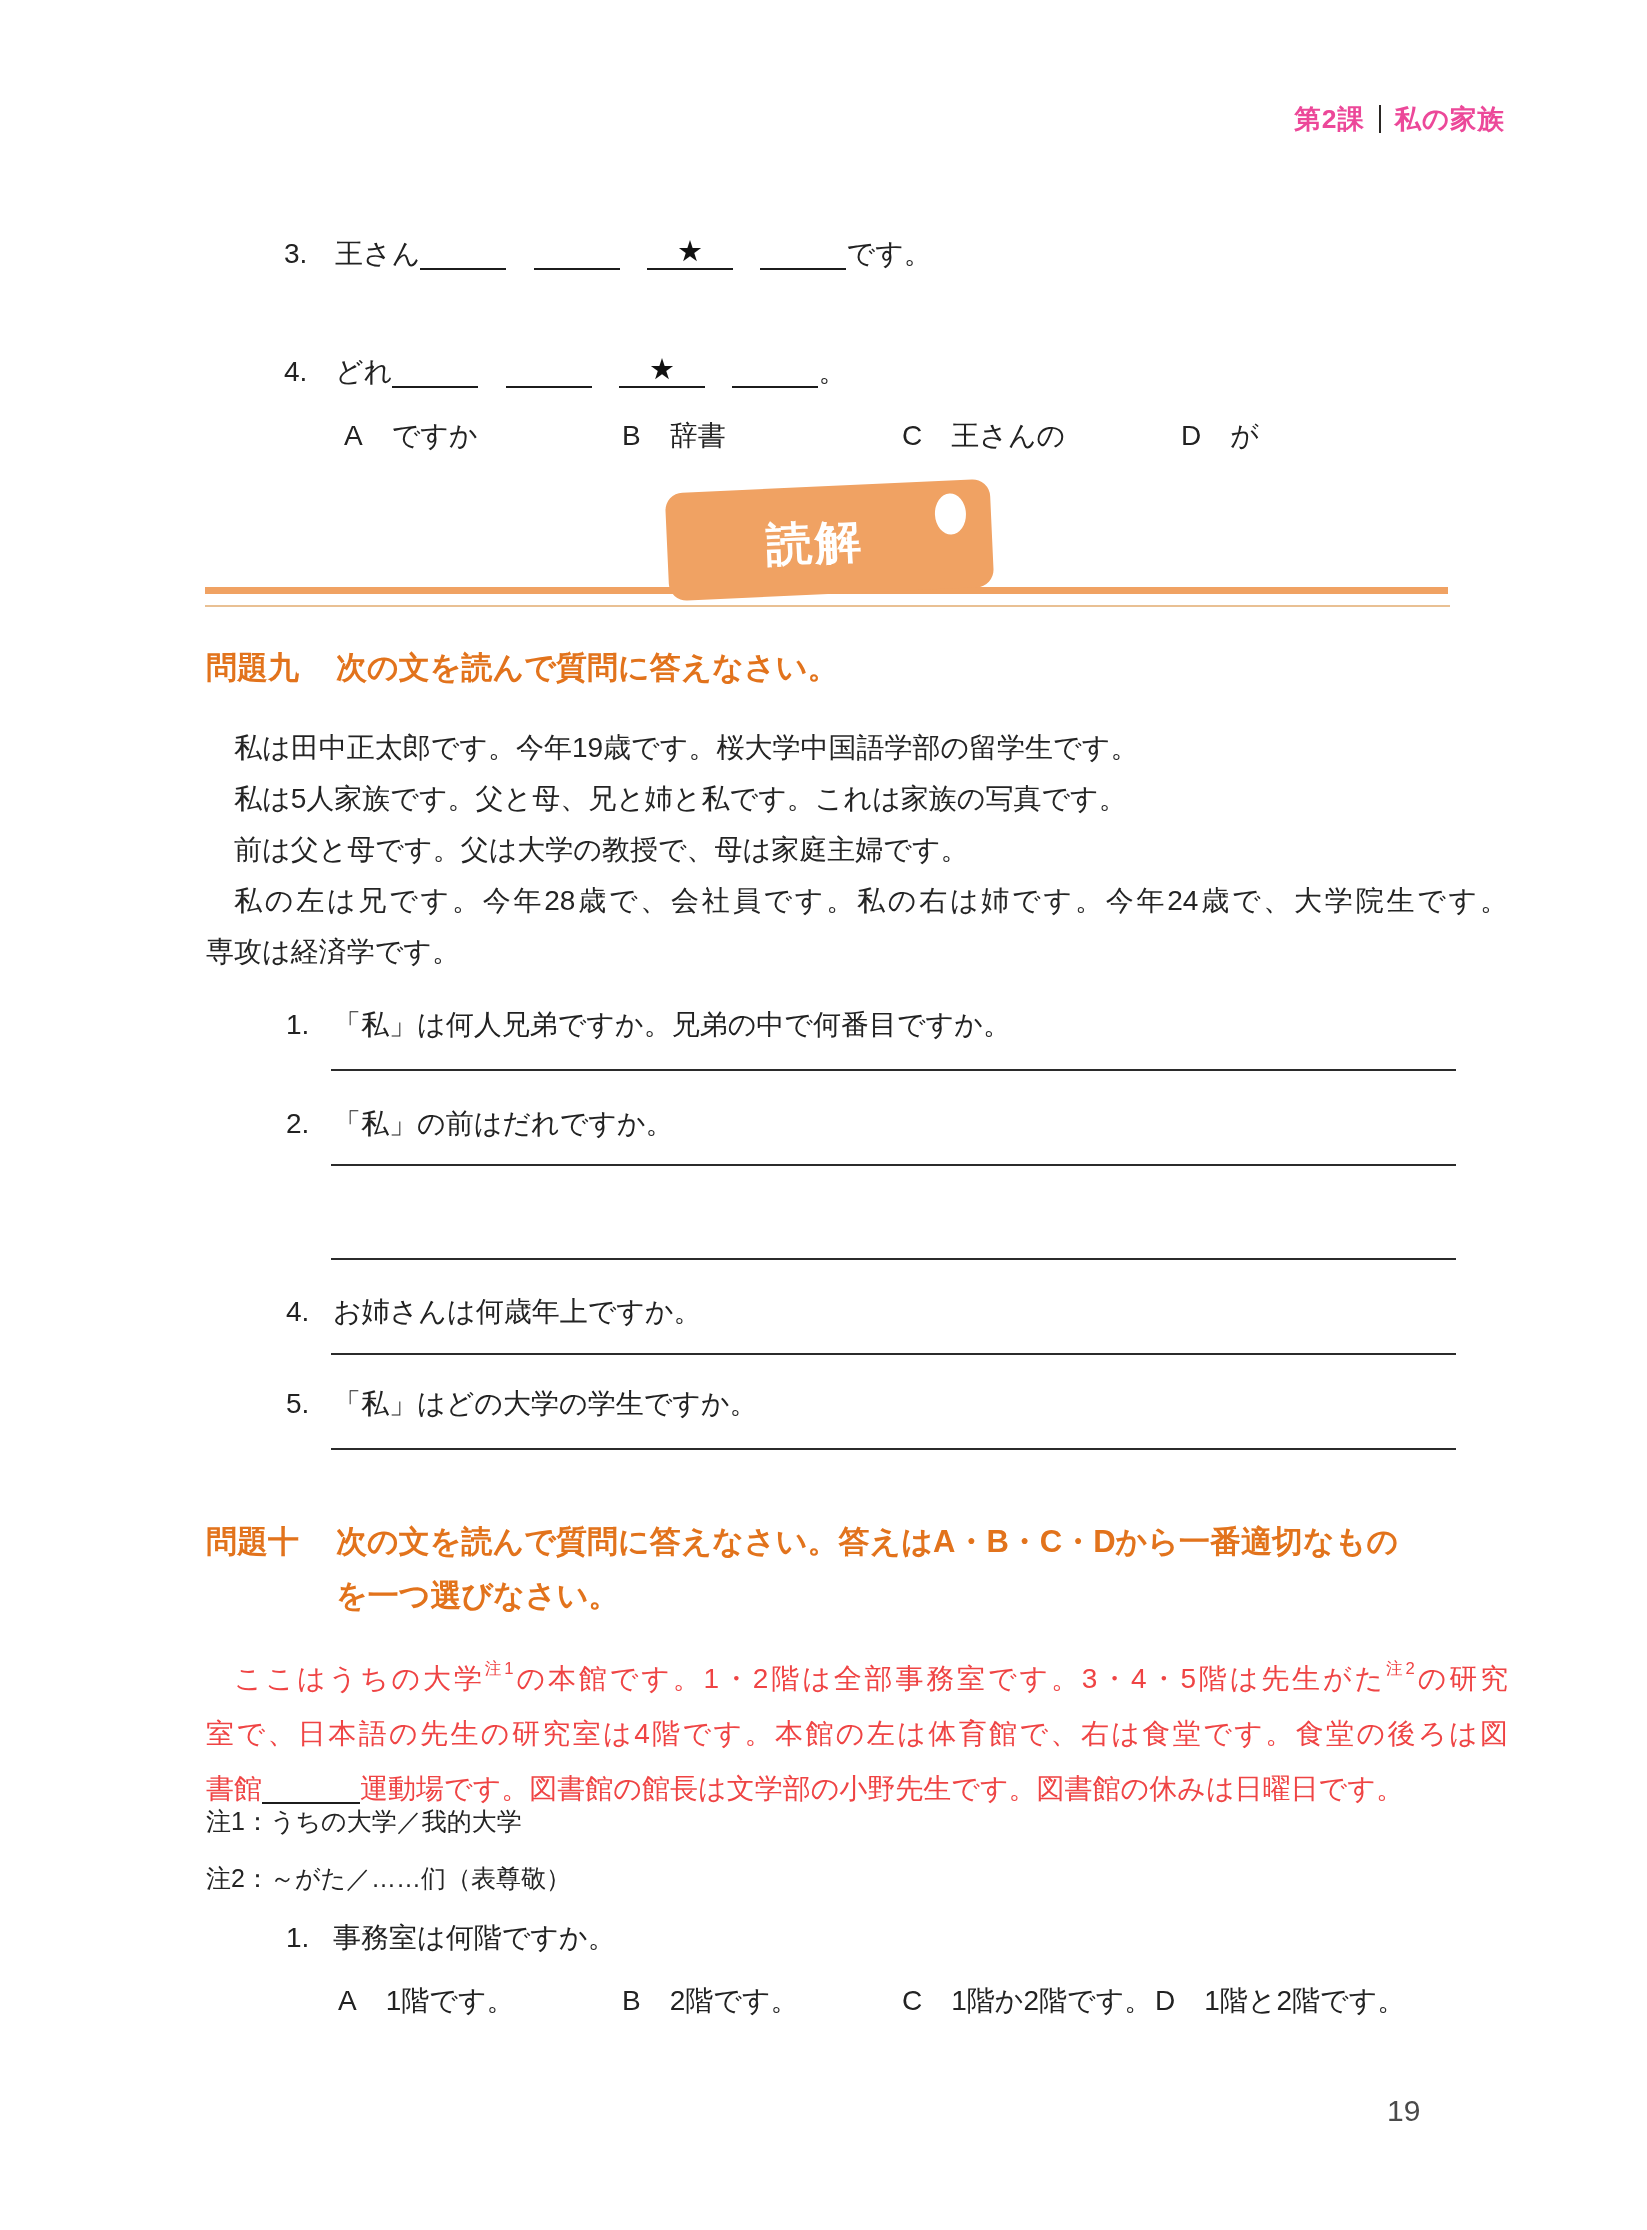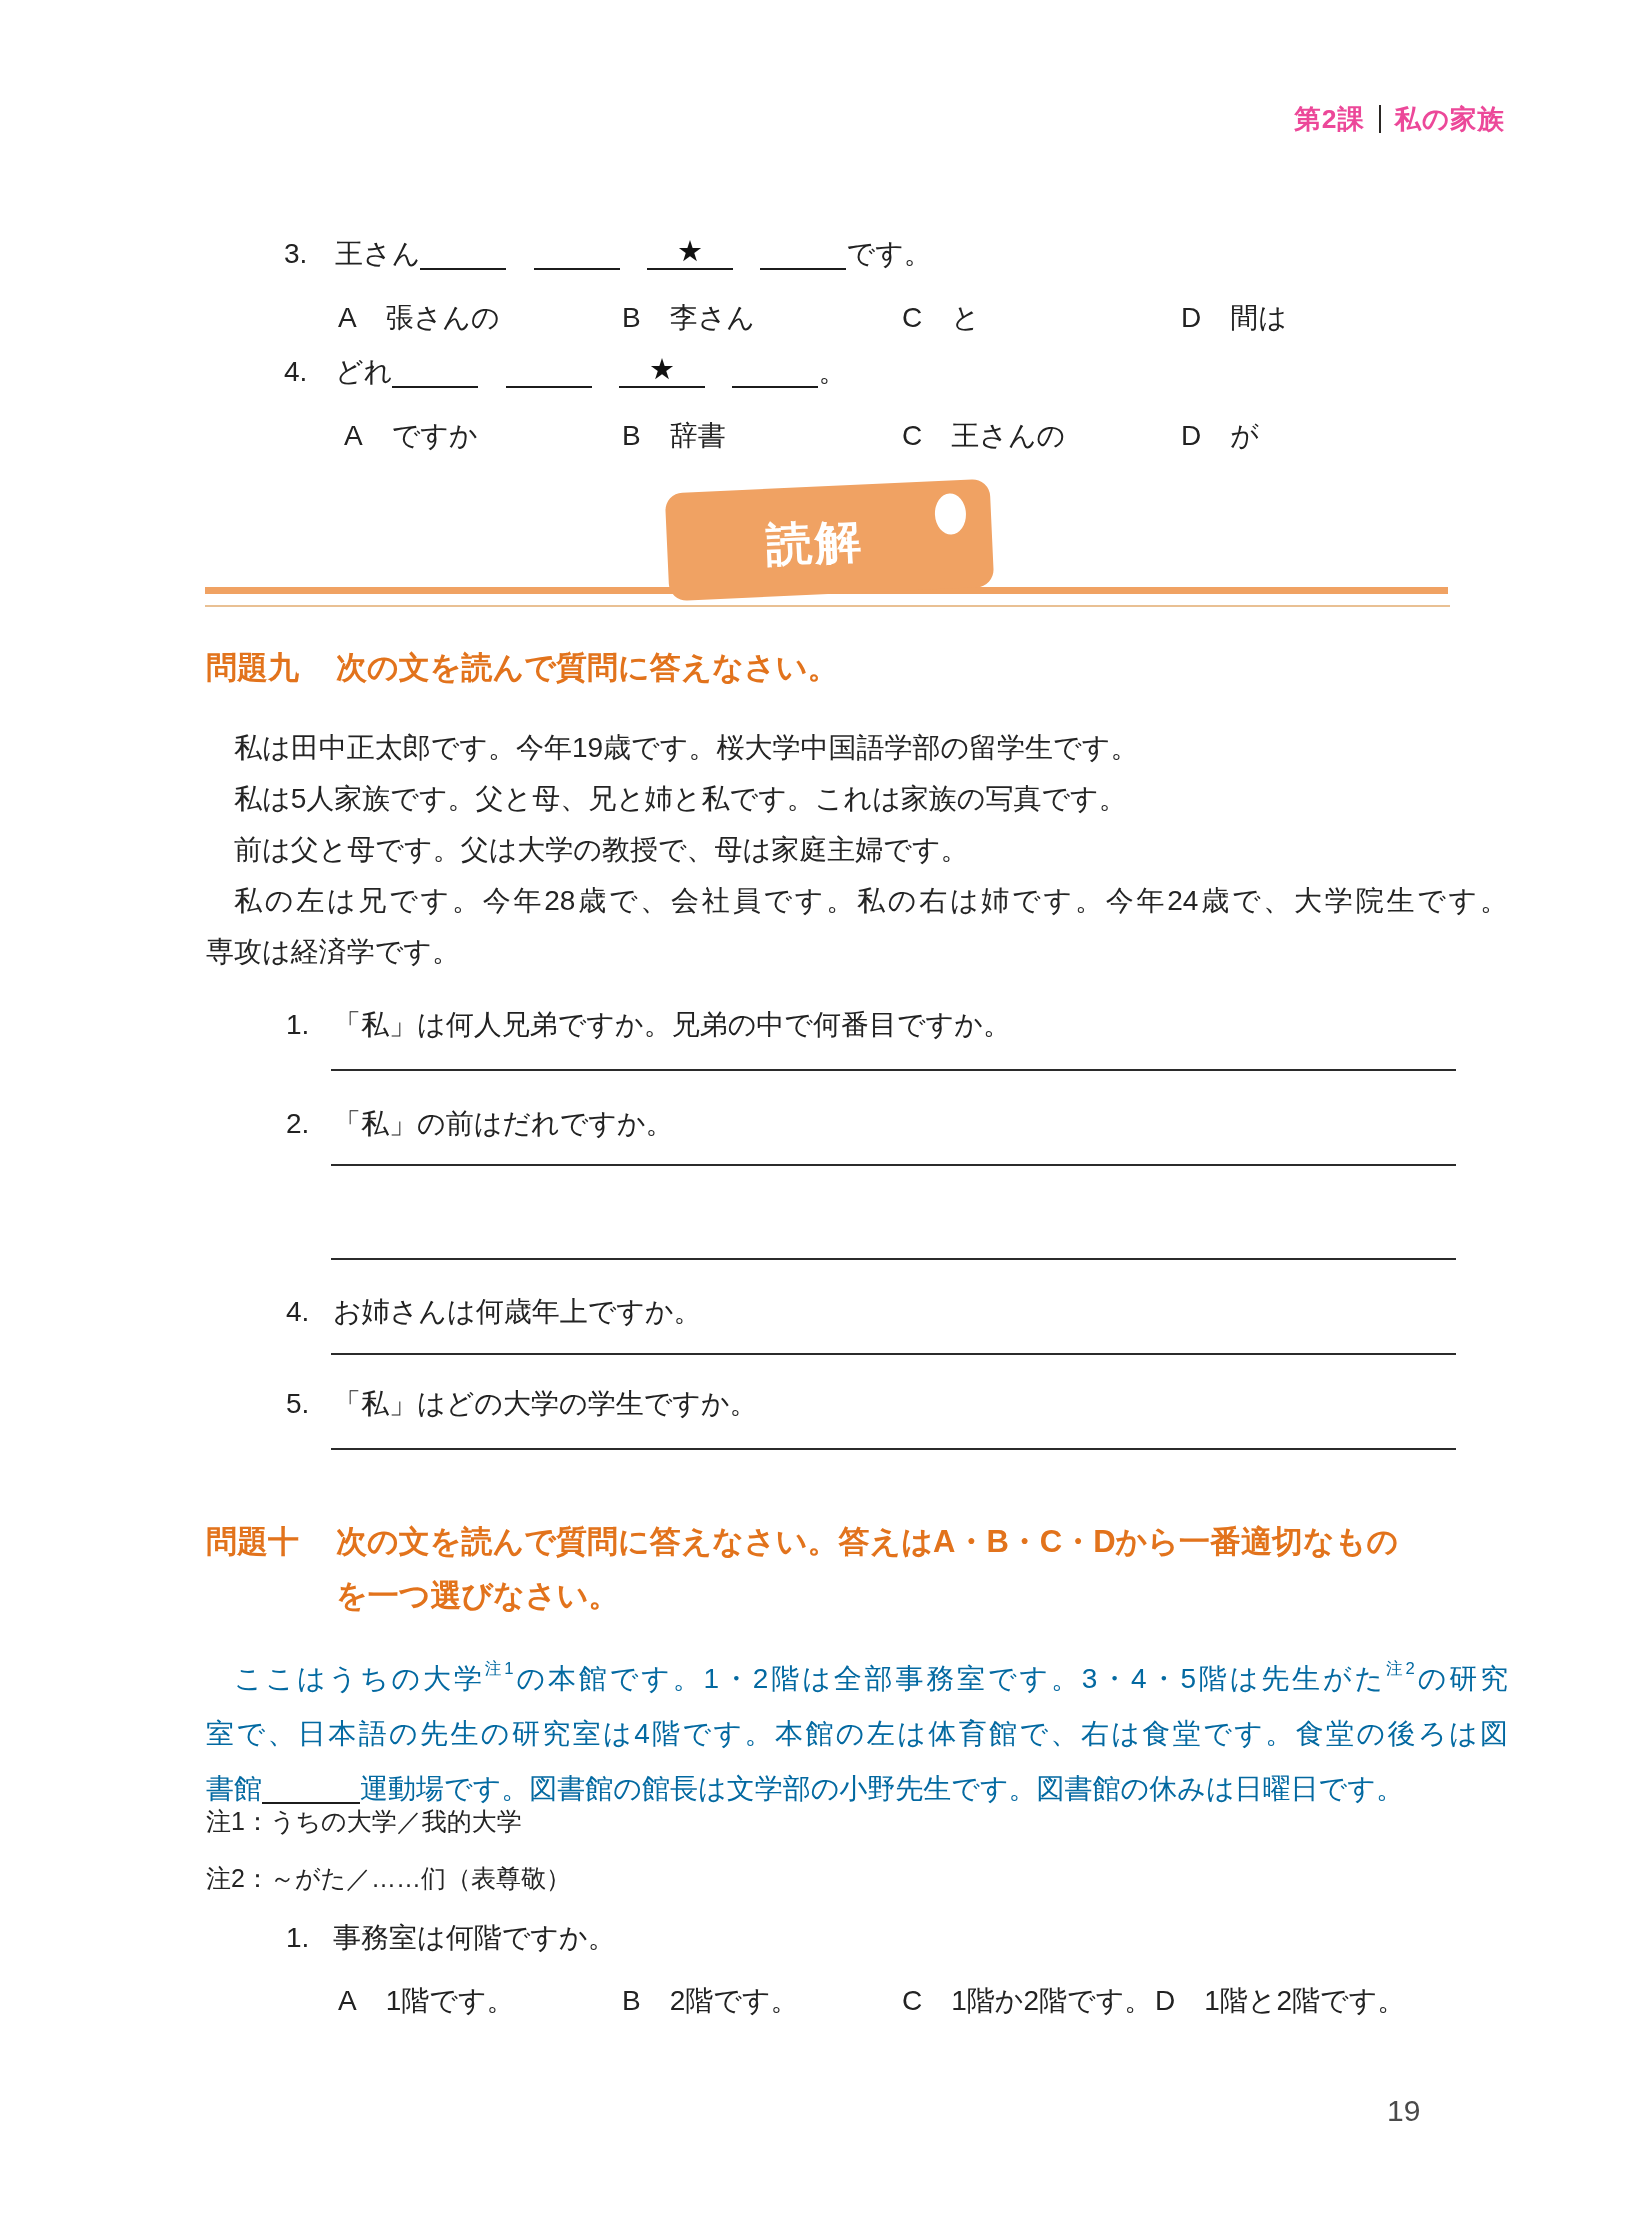--- a/index.html
+++ b/index.html
@@ -57,21 +57,21 @@
   .rule-thin{position:absolute;left:205px;top:605px;width:1245px;height:2px;z-index:1;}
   
   .mondai-heading{position:absolute;left:206px;font-size:31px;font-weight:bold;white-space:nowrap;}
   .mondai-heading .m-label{position:absolute;left:0;top:0;}
   .mondai-heading .m-text{position:absolute;left:130px;top:0;}
   
   .passage1{position:absolute;left:206px;top:722px;width:1302px;font-size:28px;color:#242424;}
   .passage1 .pline{height:51px;line-height:51px;white-space:nowrap;}
   .passage1 .pline.indent{text-indent:28px;}
   .passage1 .pline.justify{white-space:normal;text-align:justify;text-align-last:justify;}
-  .passage2{position:absolute;left:206px;top:1651px;width:1302px;font-size:28px;color:#0369a1;}
+  .passage2{position:absolute;left:206px;top:1651px;width:1302px;font-size:28px;color:#ef4444;}
   .passage2 .pline{height:55px;line-height:55px;}
   .passage2 .pline.indent{text-indent:28px;}
   .passage2 .pline.justify{text-align:justify;text-align-last:justify;}
   sup.note-ref{font-size:16.7px;vertical-align:13.7px;line-height:0;}
   .inline-blank{
     display:inline-block;width:98px;height:25.5px;
     border-bottom:2.5px solid #1c1c1c;vertical-align:-5.9px;
   }
   
   .rq{position:absolute;left:286px;font-size:28px;white-space:nowrap;}
@@ -88,26 +88,20 @@
 <div class="page">
 
   <div class="header">
     <span>第2課</span>
     <span class="vbar"></span>
     <span>私の家族</span>
   </div>
 
   <div class="fillq" style="top:235px;">
     <span class="qnum">3.</span><span>王さん</span><span class="blank"></span><span class="blank"></span><span class="blank"><span class="star">★</span></span><span class="blank last"></span><span>です。</span>
-  </div>
-  <div class="optrow" style="top:299px;">
-    <span class="opt" style="left:338px;"><span class="optlabel">A</span><span>張さんの</span></span>
-    <span class="opt" style="left:622px;"><span class="optlabel">B</span><span>李さん</span></span>
-    <span class="opt" style="left:902px;"><span class="optlabel">C</span><span>と</span></span>
-    <span class="opt" style="left:1181px;"><span class="optlabel">D</span><span>間は</span></span>
   </div>
 
   <div class="fillq" style="top:353px;">
     <span class="qnum">4.</span><span>どれ</span><span class="blank"></span><span class="blank"></span><span class="blank"><span class="star">★</span></span><span class="blank last"></span><span>。</span>
   </div>
   <div class="optrow" style="top:417px;">
     <span class="opt" style="left:344px;"><span class="optlabel">A</span><span>ですか</span></span>
     <span class="opt" style="left:622px;"><span class="optlabel">B</span><span>辞書</span></span>
     <span class="opt" style="left:902px;"><span class="optlabel">C</span><span>王さんの</span></span>
     <span class="opt" style="left:1181px;"><span class="optlabel">D</span><span>が</span></span>

